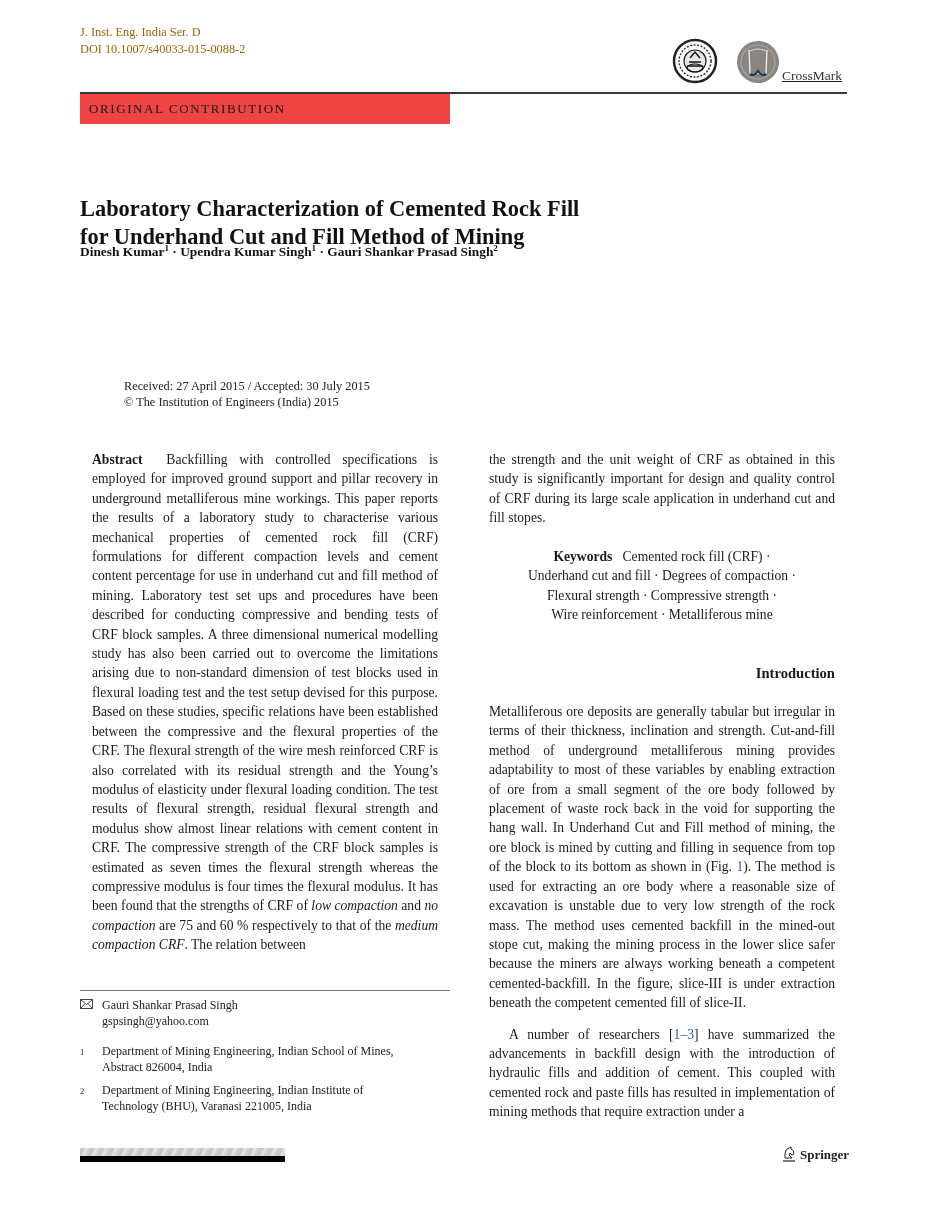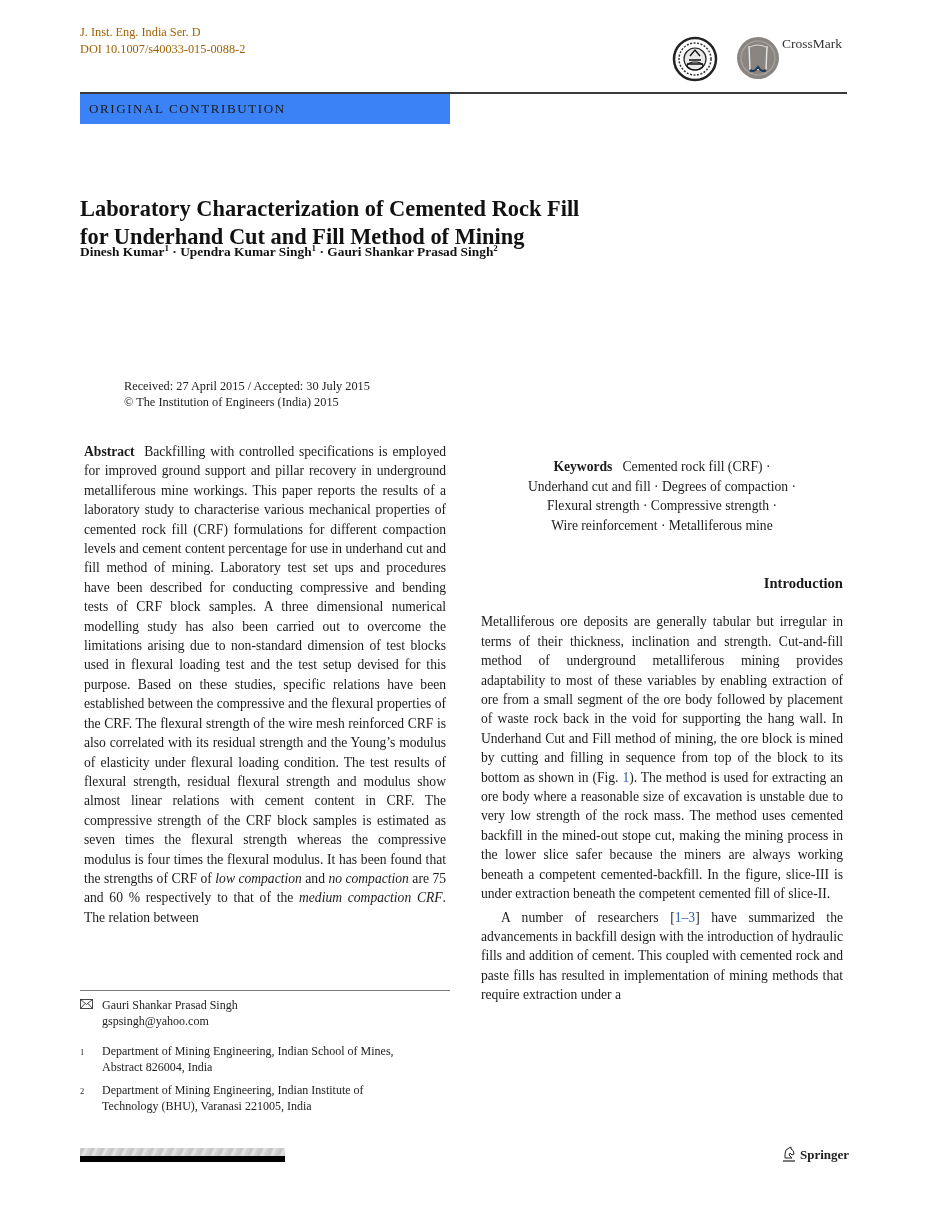--- a/index.html
+++ b/index.html
@@ -2,33 +2,33 @@
 <html><head>
 <meta charset="utf-8">
 <style>
   html, body { margin: 0; padding: 0; background: #ffffff; }
   body {
     width: 925px; height: 1230px; position: relative; overflow: hidden;
     font-family: "Liberation Serif", "DejaVu Serif", serif; color: #1a1a1a;
   }
   .abs { position: absolute; }
   .journal { left: 80px; top: 24px; font-size: 12.3px; line-height: 17px; color: #a16207; }
-  .logos { left: 672px; top: 36px; height: 48px; display: flex; align-items: flex-start; }
+  .logos { left: 672px; top: 36px; height: 48px; display: flex; align-items: flex-end; text-decoration: underline; }
   .seal { width: 46px; height: 46px; }
   .crossmark { width: 44px; height: 44px; margin-left: 18px; }
   .crossmark-label { font-size: 13.5px; margin-left: 2px; color: #333; }
   .top-rule { left: 80px; top: 92px; width: 767px; height: 2px; background: #3a3a3a; }
-  .section-band { left: 80px; top: 94px; width: 370px; height: 30px; background: #3b82f6; }
+  .section-band { left: 80px; top: 94px; width: 370px; height: 30px; background: #ef4444; }
   .section-band span { position: absolute; left: 9px; top: 7px; font-size: 13px; letter-spacing: 1.6px; color: #1a1a1a; }
   .title { left: 80px; top: 164px; width: 700px; font-size: 22.4px; line-height: 28px; font-weight: bold; color: #111; margin-top: 31px; }
   .authors { left: 80px; top: 244px; font-size: 13.4px; font-weight: bold; color: #111; white-space: nowrap; }
   .authors sup { font-size: 9px; vertical-align: 5px; line-height: 0; }
   .dates { left: 80px; top: 378px; font-size: 12.3px; line-height: 16px; color: #222; margin-left: 44px; }
   .col { font-size: 13.6px; line-height: 19.4px; text-align: justify; color: #1a1a1a; width: 370px; }
-  .col p { margin: 4px; }
+  .col p { margin: 12px; }
   .left-col { left: 80px; top: 438px; }
   .right-col { left: 477px; top: 438px; }
   .kw-block { margin-top: 19.4px !important; text-align: center; }
   .bold { font-weight: bold; }
   .intro-head { font-size: 14.6px; font-weight: bold; margin-top: 39px !important; margin-bottom: 19px !important; text-align: right; }
   .indent { text-indent: 20px; }
   .link { color: #2a5db0; }
   .fn-rule { left: 80px; top: 990px; width: 370px; height: 1px; background: #7a7a7a; }
   .fn { font-size: 12px; line-height: 15.8px; color: #222; }
   .fn-row { display: flex; }
@@ -86,20 +86,21 @@
 <div class="abs dates">
   <div>Received: 27 April 2015 / Accepted: 30 July 2015</div>
   <div>© The Institution of Engineers (India) 2015</div>
 </div>
 
 <div class="abs col left-col">
   <p><span class="bold">Abstract</span>&nbsp; <span>Backfilling with controlled specifications is employed for improved ground support and pillar recovery in underground metalliferous mine workings. This paper reports the results of a laboratory study to characterise various mechanical properties of cemented rock fill (CRF) formulations for different compaction levels and cement content percentage for use in underhand cut and fill method of mining. Laboratory test set ups and procedures have been described for conducting compressive and bending tests of CRF block samples. A three dimensional numerical modelling study has also been carried out to overcome the limitations arising due to non-standard dimension of test blocks used in flexural loading test and the test setup devised for this purpose. Based on these studies, specific relations have been established between the compressive and the flexural properties of the CRF. The flexural strength of the wire mesh reinforced CRF is also correlated with its residual strength and the Young’s modulus of elasticity under flexural loading condition. The test results of flexural strength, residual flexural strength and modulus show almost linear relations with cement content in CRF. The compressive strength of the CRF block samples is estimated as seven times the flexural strength whereas the compressive modulus is four times the flexural modulus. It has been found that the strengths of CRF of </span><i>low compaction</i><span> and </span><i>no compaction</i><span> are 75 and 60 % respectively to that of the </span><i>medium compaction CRF</i><span>. The relation between</span></p>
 </div>
 
 <div class="abs col right-col">
+  <p>the strength and the unit weight of CRF as obtained in this study is significantly important for design and quality control of CRF during its large scale application in underhand cut and fill stopes.</p>
   <div class="kw-block" style="margin-top:19.4px;">
     <div><span class="bold">Keywords</span>&nbsp;&nbsp; <span>Cemented rock fill (CRF) ·</span></div>
     <div>Underhand cut and fill · Degrees of compaction ·</div>
     <div>Flexural strength · Compressive strength ·</div>
     <div>Wire reinforcement · Metalliferous mine</div>
   </div>
   <p class="intro-head">Introduction</p>
   <p><span>Metalliferous ore deposits are generally tabular but irregular in terms of their thickness, inclination and strength. Cut-and-fill method of underground metalliferous mining provides adaptability to most of these variables by enabling extraction of ore from a small segment of the ore body followed by placement of waste rock back in the void for supporting the hang wall. In Underhand Cut and Fill method of mining, the ore block is mined by cutting and filling in sequence from top of the block to its bottom as shown in (Fig. </span><a class="link">1</a><span>). The method is used for extracting an ore body where a reasonable size of excavation is unstable due to very low strength of the rock mass. The method uses cemented backfill in the mined-out stope cut, making the mining process in the lower slice safer because the miners are always working beneath a competent cemented-backfill. In the figure, slice-III is under extraction beneath the competent cemented fill of slice-II.</span></p>
   <p class="indent"><span>A number of researchers [</span><a class="link">1–3</a><span>] have summarized the advancements in backfill design with the introduction of hydraulic fills and addition of cement. This coupled with cemented rock and paste fills has resulted in implementation of mining methods that require extraction under a</span></p>
 </div>

